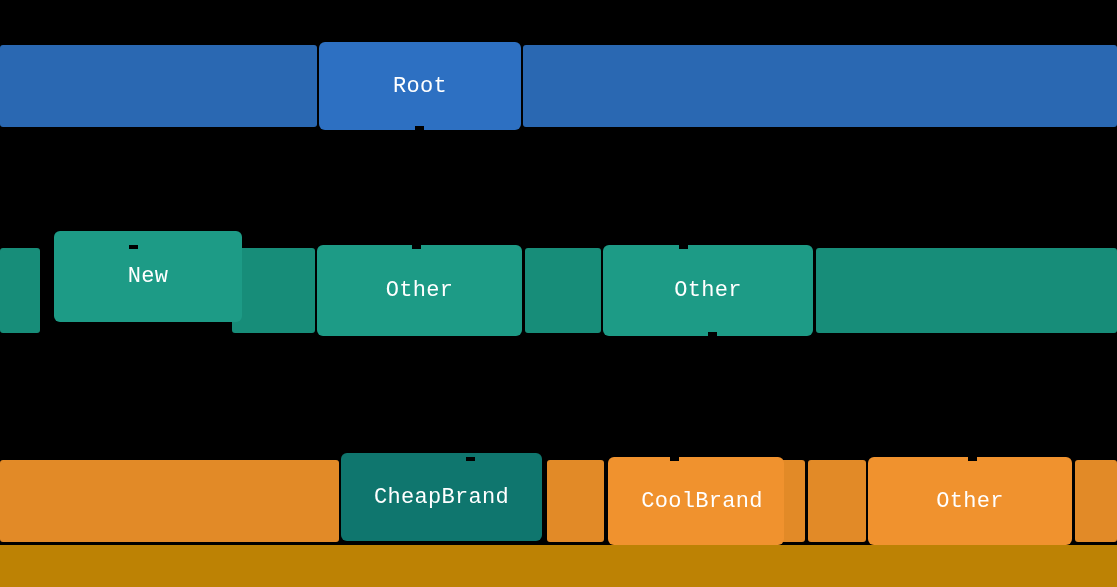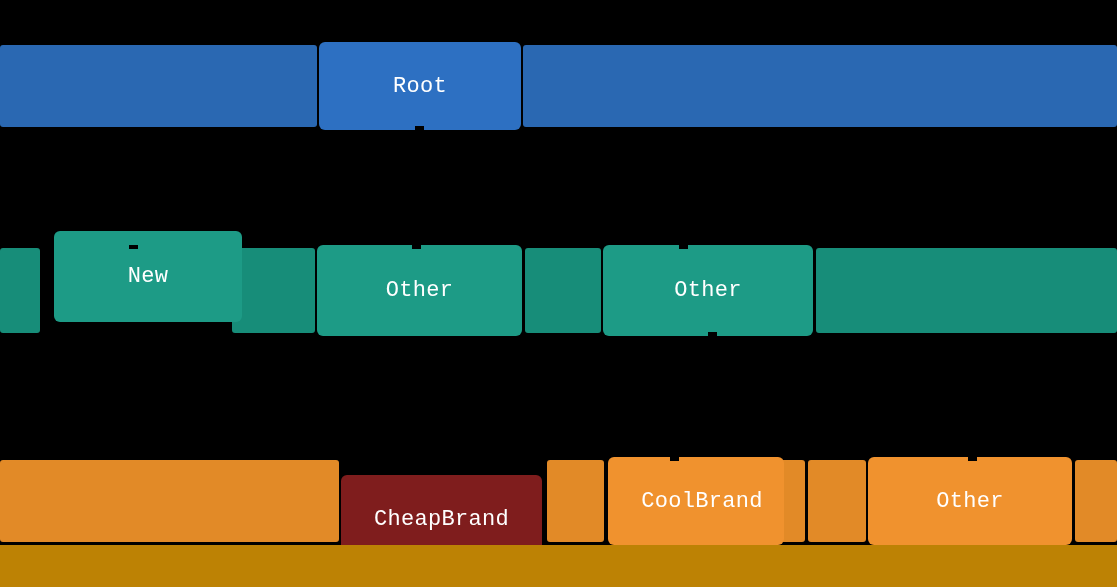--- a/index.html
+++ b/index.html
@@ -69,21 +69,21 @@
     <div class="node" style="left: 603px; width: 210px; top: 245px; height: 91px; background: rgb(29, 155, 134);">
       <span class="node-label">Other</span>
     </div>
     <div class="link-tick" style="left: 679px; top: 245px;"></div>
     <div class="link-tick" style="left: 708px; top: 332px;"></div>
     <div class="band" style="left: 0px; width: 339px; top: 460px; height: 82px; background: rgb(226, 138, 39);"></div>
     <div class="band" style="left: 547px; width: 57px; top: 460px; height: 82px; background: rgb(226, 138, 39);"></div>
     <div class="band" style="left: 775px; width: 30px; top: 460px; height: 82px; background: rgb(226, 138, 39);"></div>
     <div class="band" style="left: 808px; width: 58px; top: 460px; height: 82px; background: rgb(226, 138, 39);"></div>
     <div class="band" style="left: 1075px; width: 42px; top: 460px; height: 82px; background: rgb(226, 138, 39);"></div>
-    <div class="node" style="left: 341px; width: 201px; top: 475px; height: 88px; background: #7f1d1d;">
+    <div class="node" style="left: 341px; width: 201px; top: 453px; height: 88px; background: #0f766e;">
       <span class="node-label">CheapBrand</span>
     </div>
     <div class="link-tick" style="left: 466px; top: 457px;"></div>
     <div class="node" style="left: 608px; width: 164px; top: 457px; height: 88px; background: rgb(240, 146, 46); padding-left: 12px;">
       <span class="node-label">CoolBrand</span>
     </div>
     <div class="link-tick" style="left: 670px; top: 457px;"></div>
     <div class="node" style="left: 868px; width: 204px; top: 457px; height: 88px; background: rgb(240, 146, 46);">
       <span class="node-label">Other</span>
     </div>

